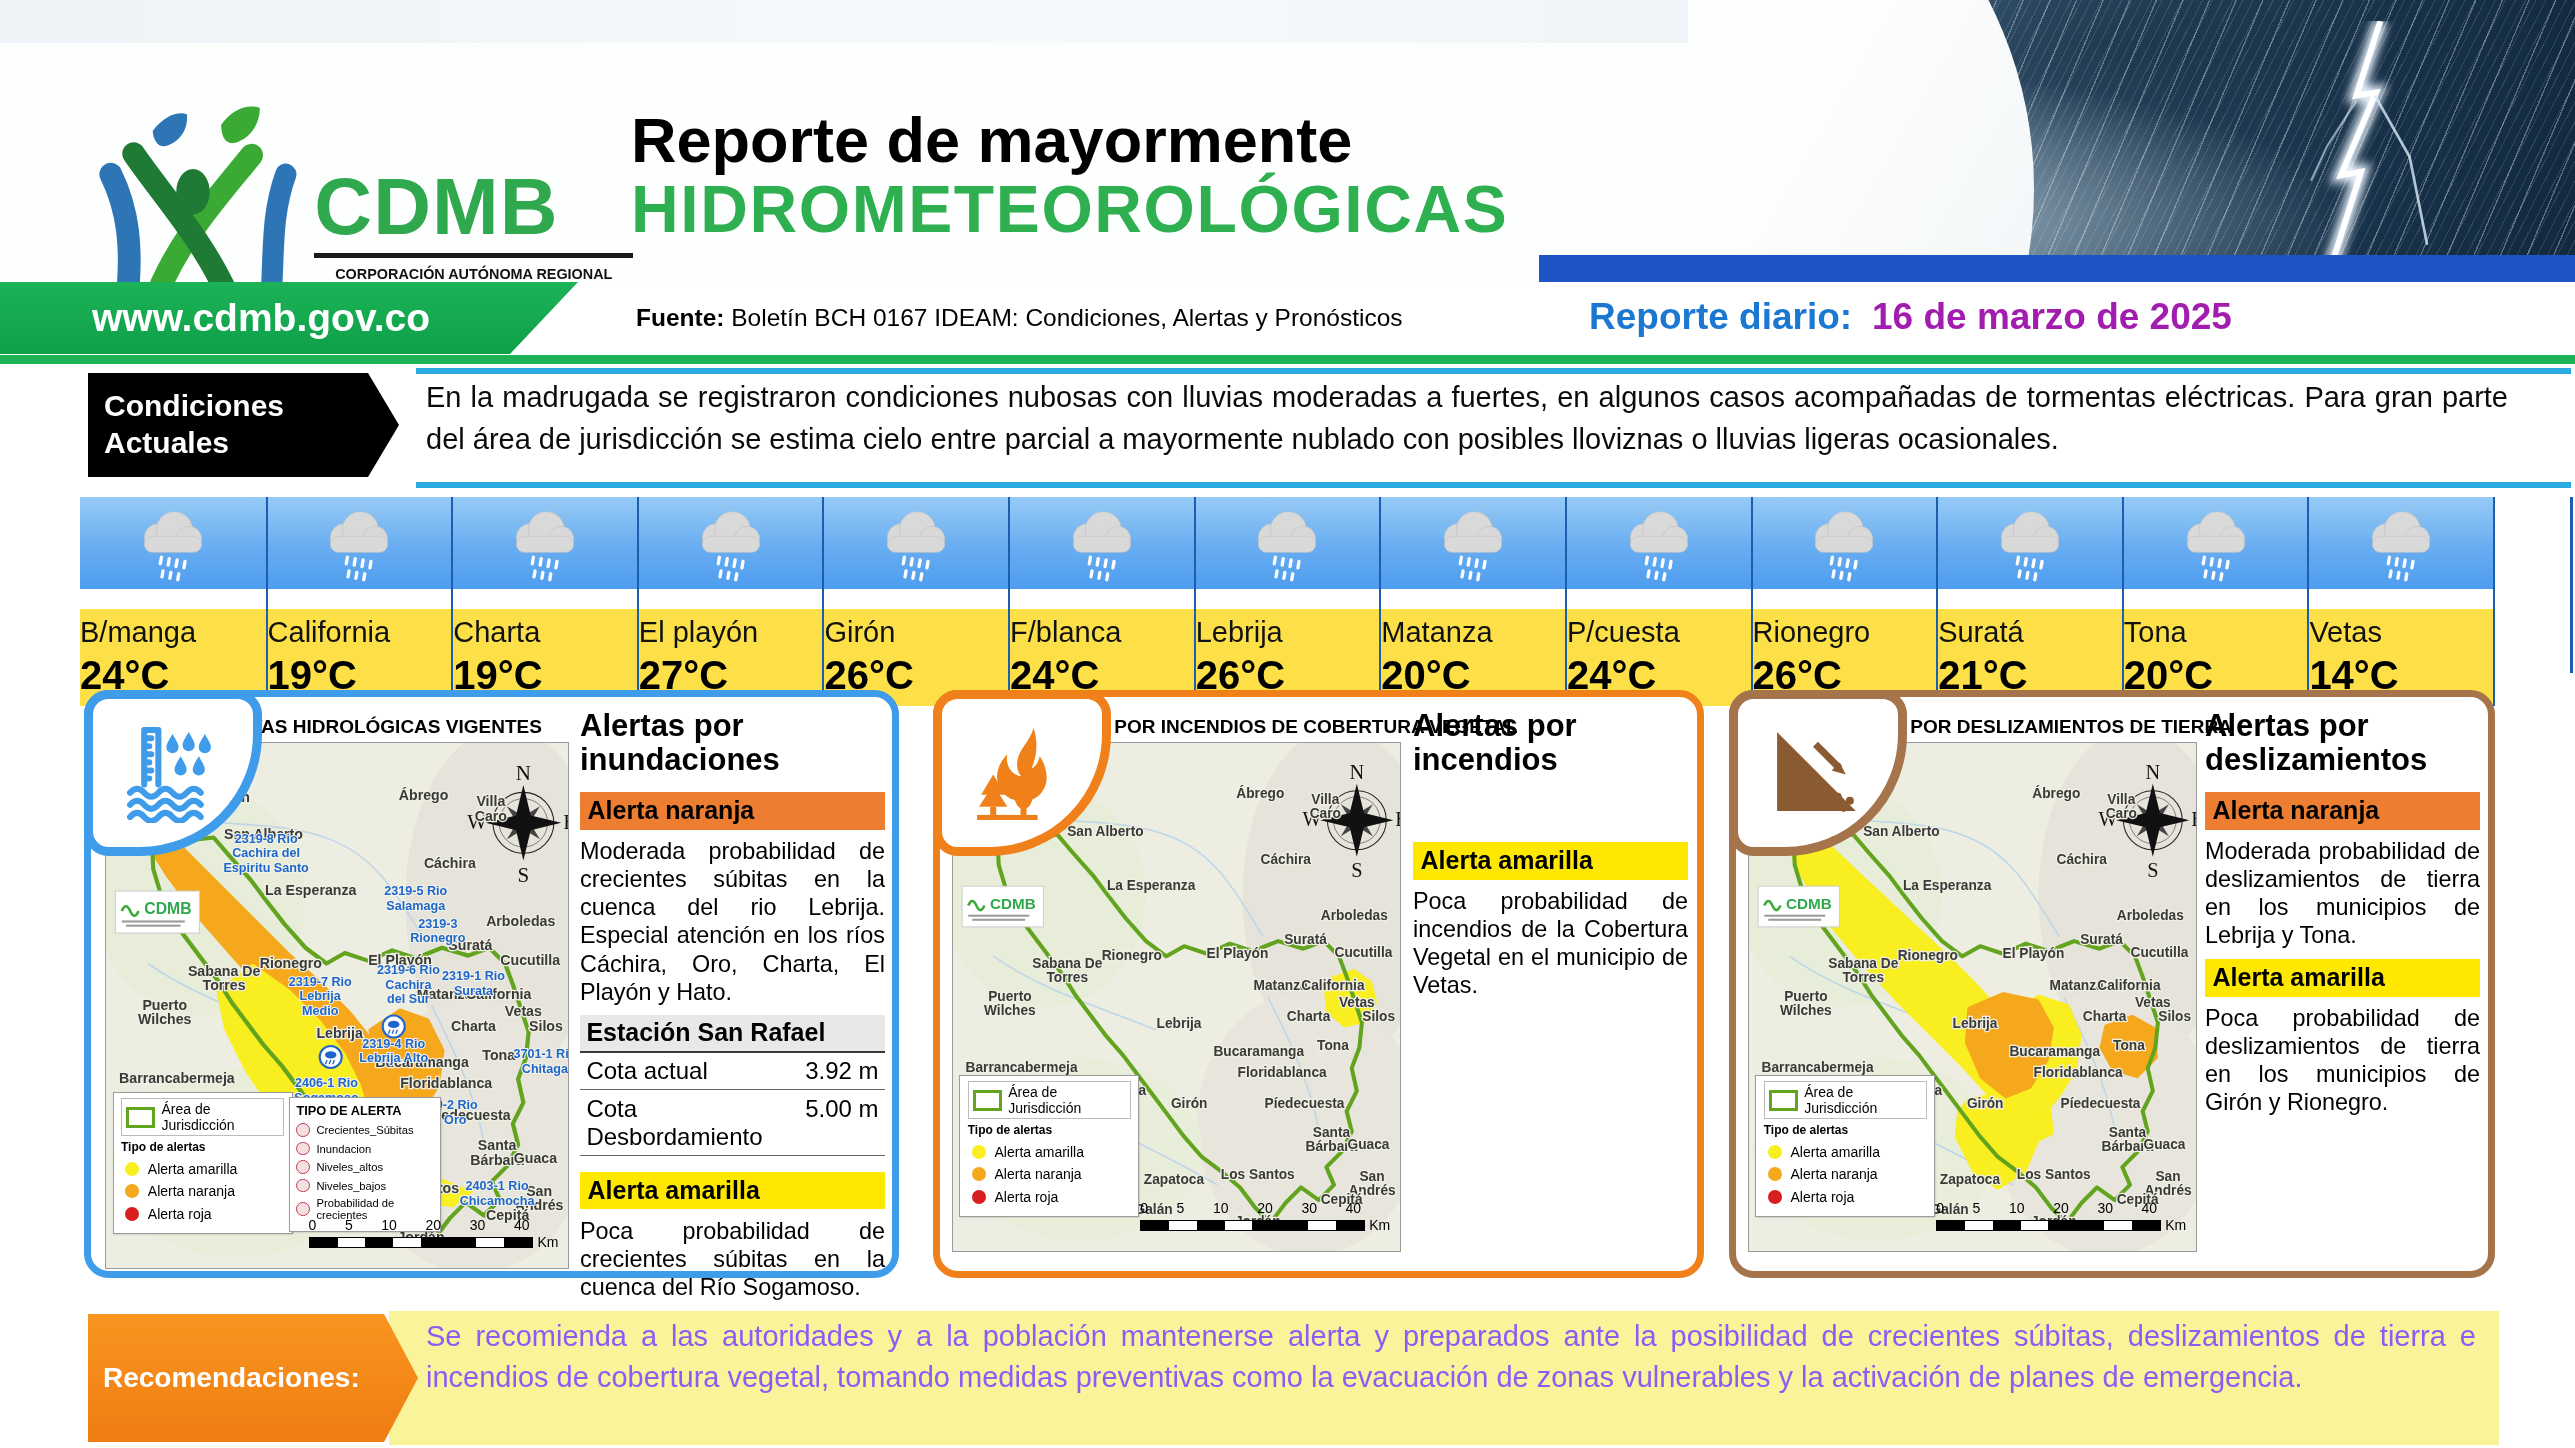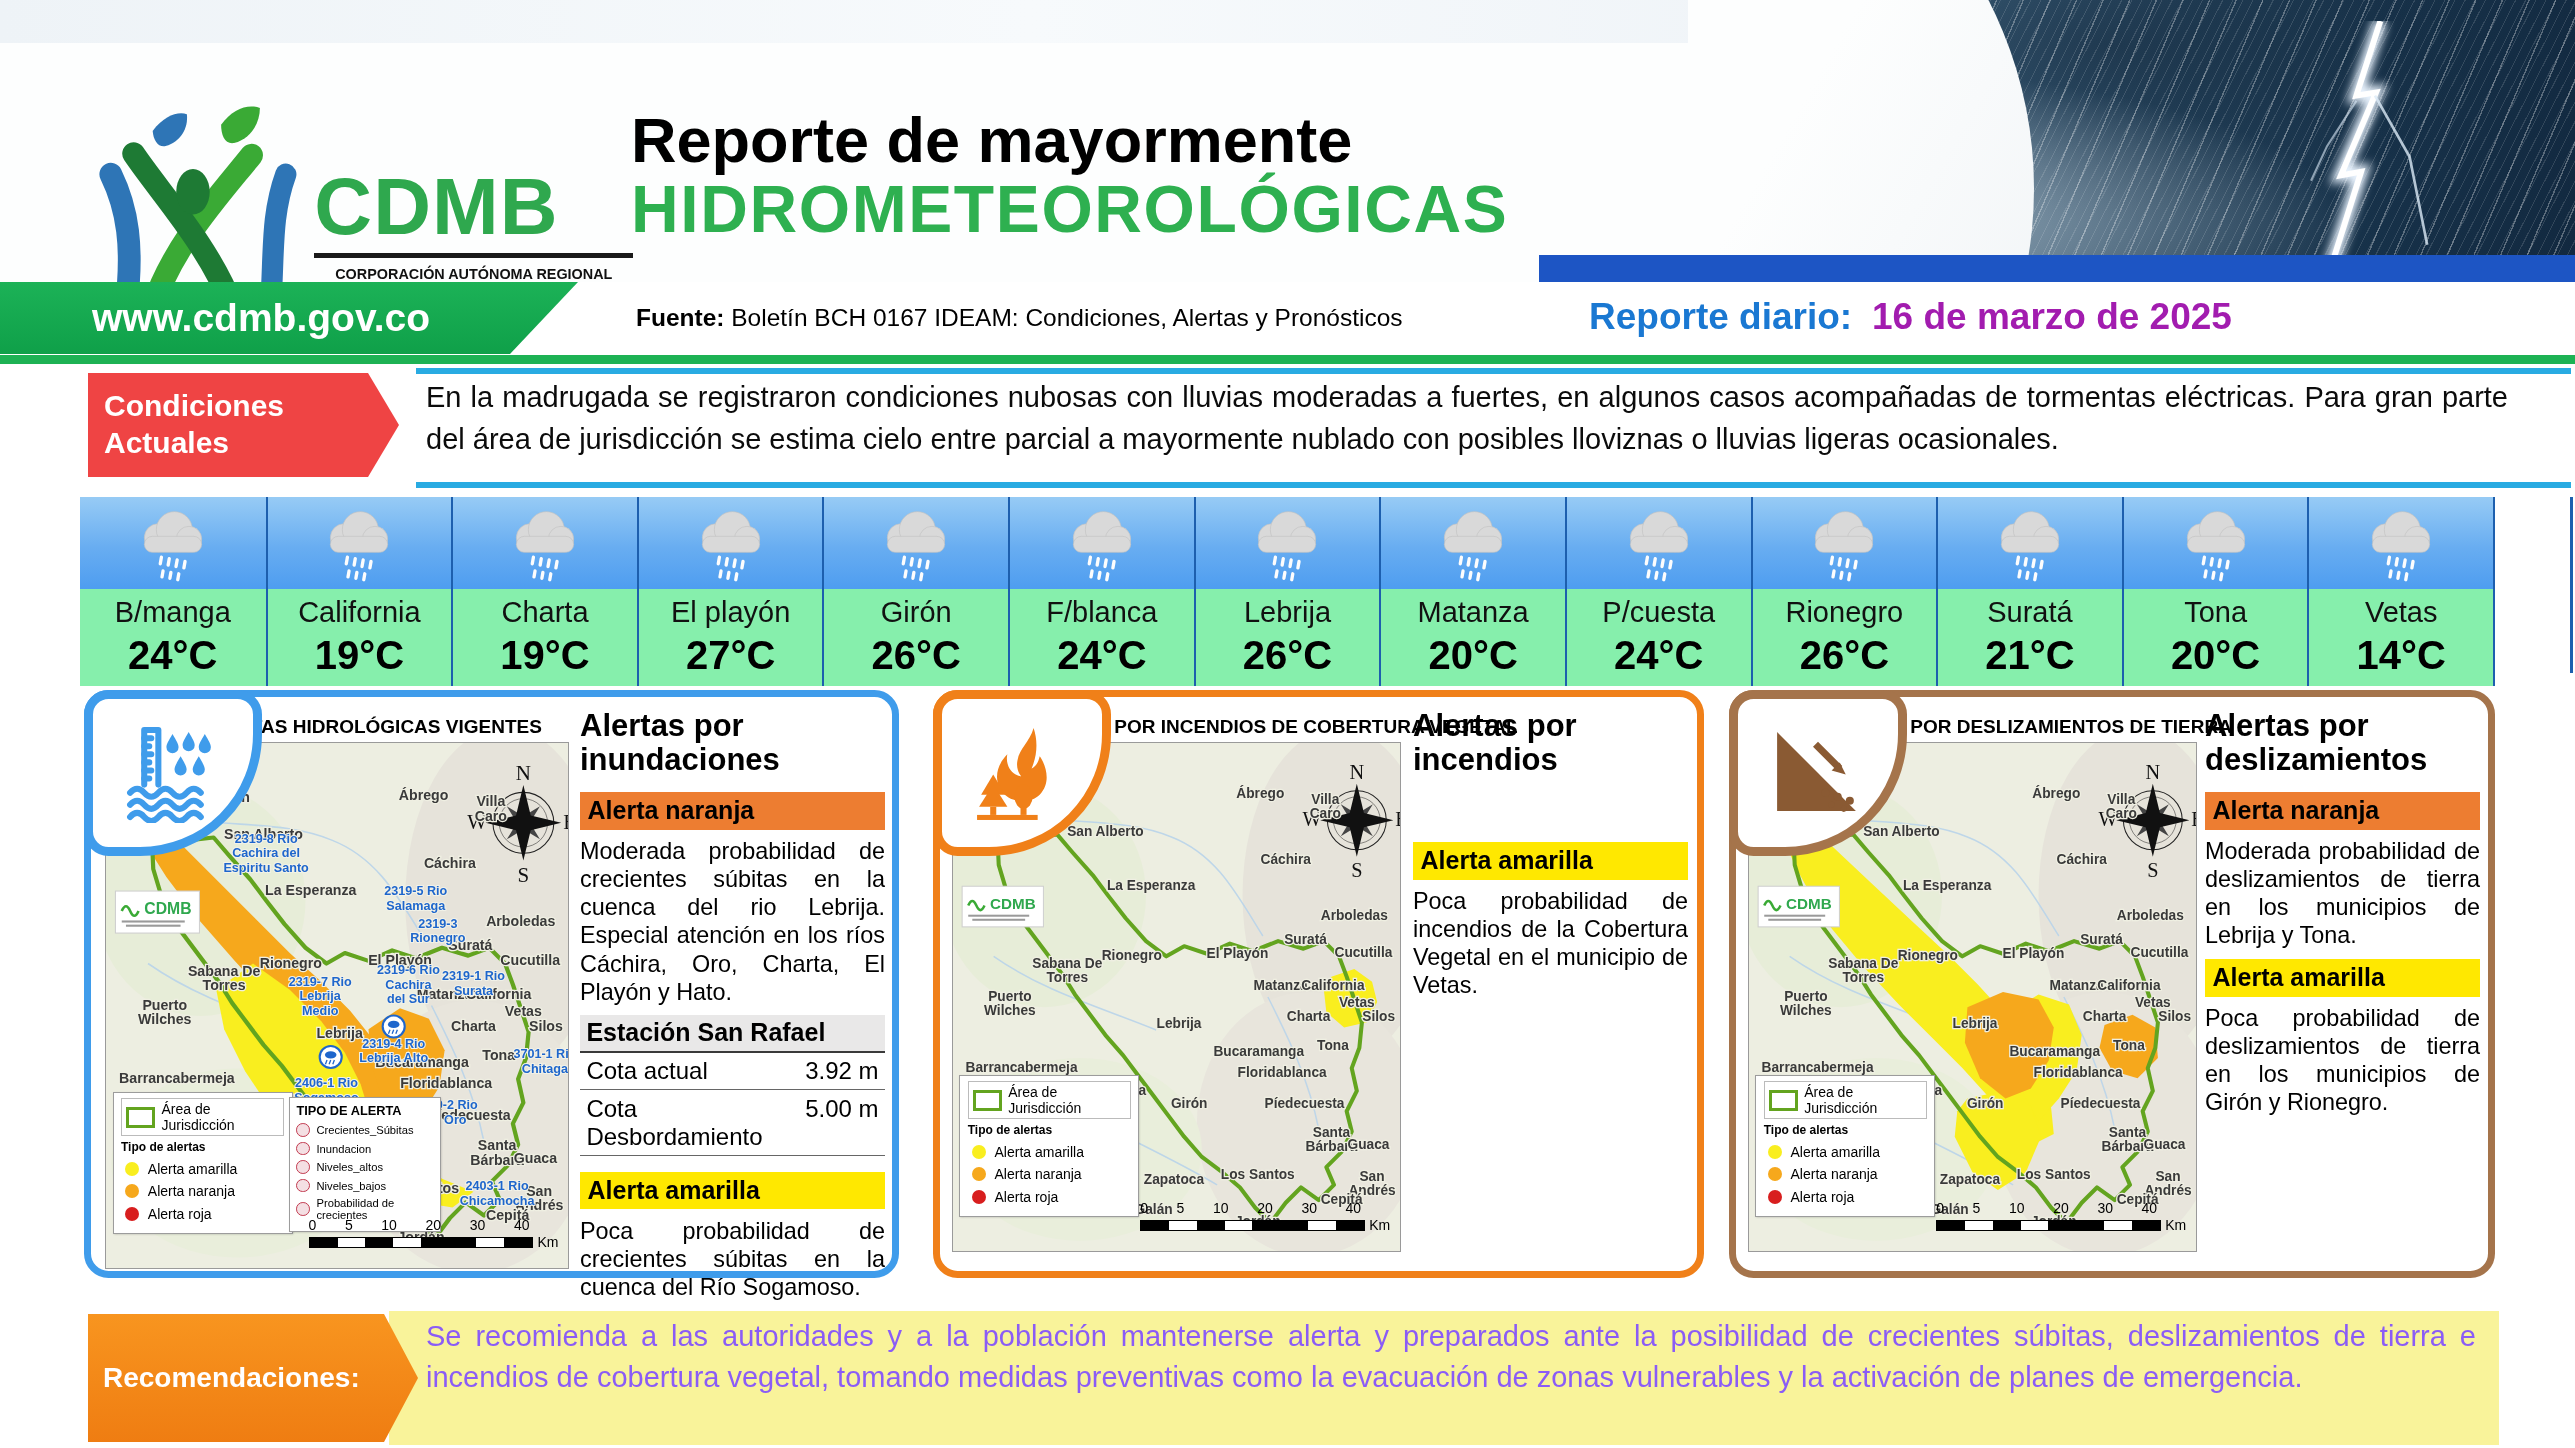--- a/index.html
+++ b/index.html
@@ -42,35 +42,35 @@
   .site-ribbon span{color:#fff;font-size:39px;font-weight:bold;margin-left:92px;}
   .fuente{position:absolute;left:636px;top:22.4px;font-size:24.5px;color:#000;}
   .fuente b{font-weight:bold;}
   .report{position:absolute;left:1589px;top:14px;font-size:37px;font-weight:bold;white-space:nowrap;}
   .report .rlabel{color:#1a78d2;}
   .report .rdate{color:#a21caf;margin-left:9.6px;}
   .green-divider{position:absolute;left:0;top:355px;width:2576px;height:8.5px;background:#1db254;}
 
   
   .cond-rule{position:absolute;left:416px;width:2155px;height:5.9px;background:#29abe2;}
-  .cond-label{position:absolute;left:88px;top:373px;width:311px;height:104px;background:#ef4444;
+  .cond-label{position:absolute;left:88px;top:373px;width:311px;height:104px;background:#000000;
               clip-path:polygon(0 0,280px 0,311px 52px,280px 104px,0 104px);
               display:flex;flex-direction:column;justify-content:center;}
   .cond-label div{color:#fff;font-size:30px;font-weight:bold;margin-left:16px;line-height:1.22;}
   .cond-text{position:absolute;left:426px;top:376px;width:2082px;font-size:29px;line-height:1.46;
              text-align:justify;color:#0b0b0b;}
 
   
   .weather-row{position:absolute;left:80px;top:497px;width:2413px;display:grid;
                grid-template-columns:repeat(13,1fr);border-right:2.7px solid #1d5fae;}
   .w-cell{border-left:2.7px solid #1d5fae;}
   .w-cell:first-child{border-left:none;}
   .w-sky{height:92px;background:linear-gradient(180deg,#97cbf5 0%,#68adf1 55%,#4e9df0 100%);
          display:flex;align-items:center;justify-content:center;}
-  .w-info{background:#86efac;text-align:center;padding:5.3px 0 7.5px 0;}
+  .w-info{background:#fde047;text-align:left;padding:5.3px 0 7.5px 0;margin-top:20px;}
   .w-city{font-size:29px;color:#111;line-height:1.25;}
   .w-temp{font-size:40px;font-weight:bold;color:#000;line-height:1.2;}
   .row-endline{position:absolute;left:2570px;top:497px;width:3.2px;height:176px;background:#1d5fae;}
 
   
   .panel{position:absolute;top:690px;background:#fff;border-radius:24.5px;}
   .panel.p1{left:84px;width:801px;height:574px;border:7.5px solid #3f9ceb;}
   .panel.p2{left:933px;width:757px;height:574px;border:7.5px solid #f08019;}
   .panel.p3{left:1729px;width:752px;height:574px;border:7.5px solid #a5744b;}
   .badge{position:absolute;left:-7.5px;top:-7.5px;width:160px;height:148px;background:#fff;

